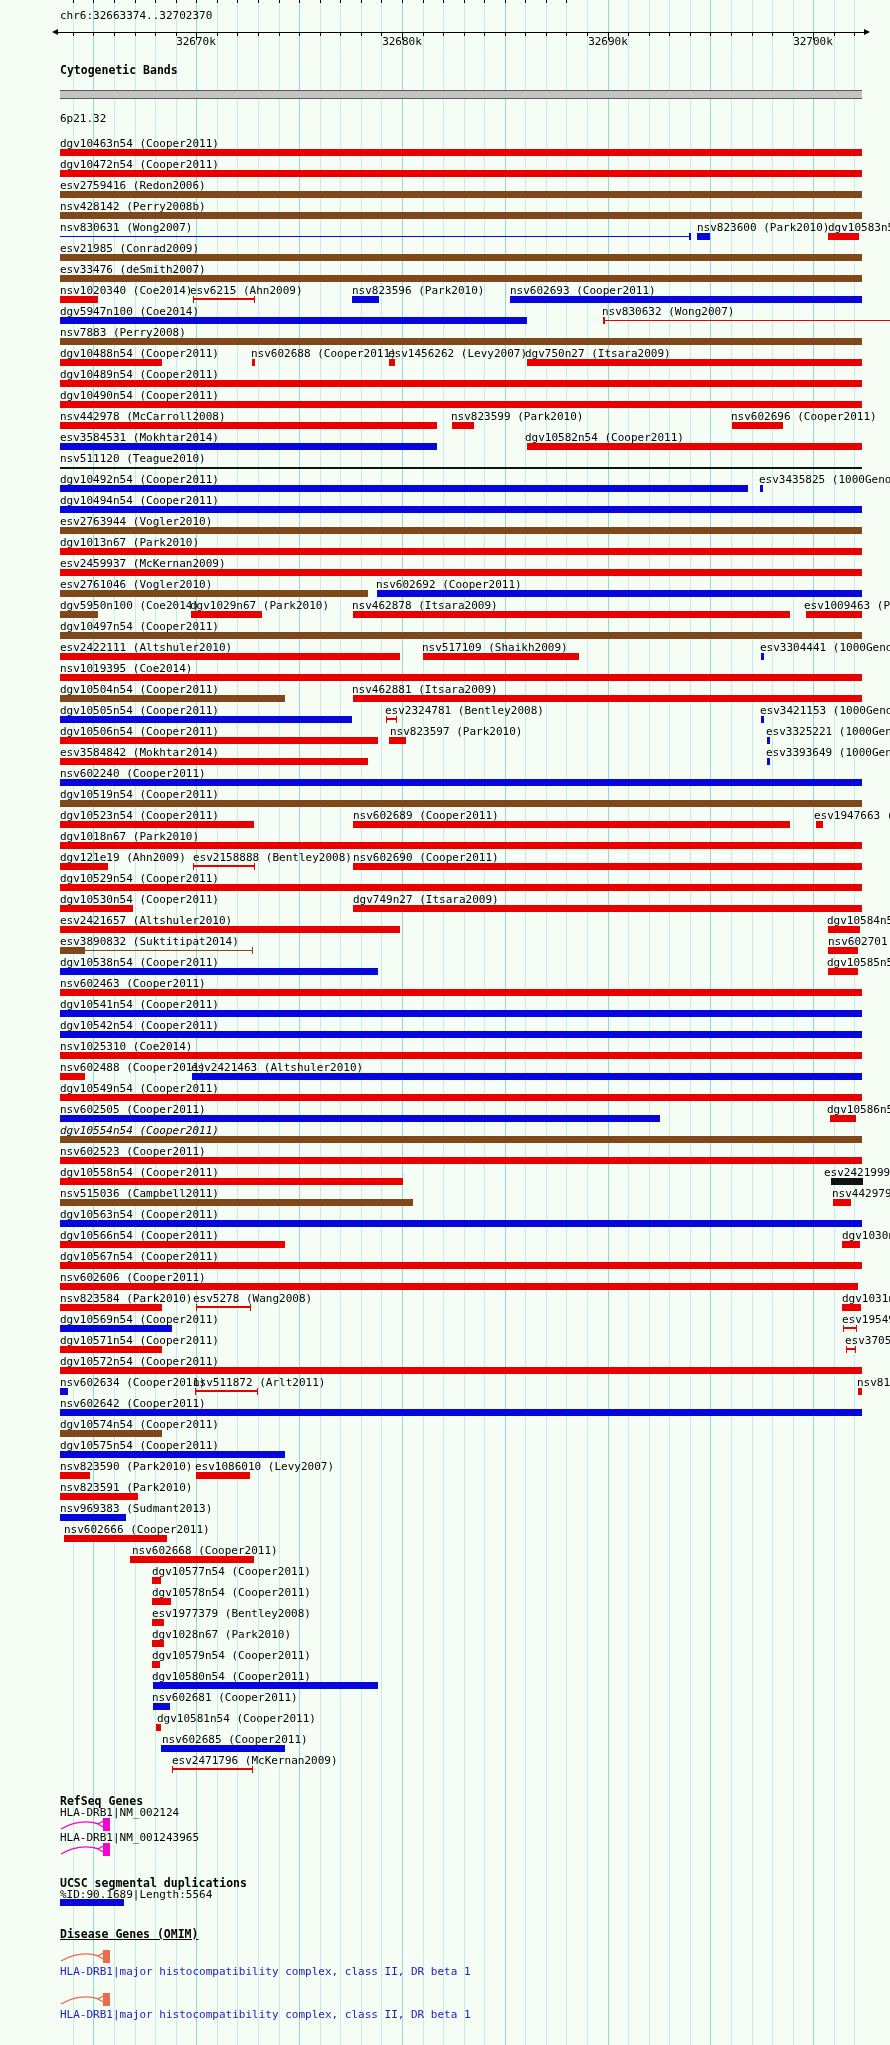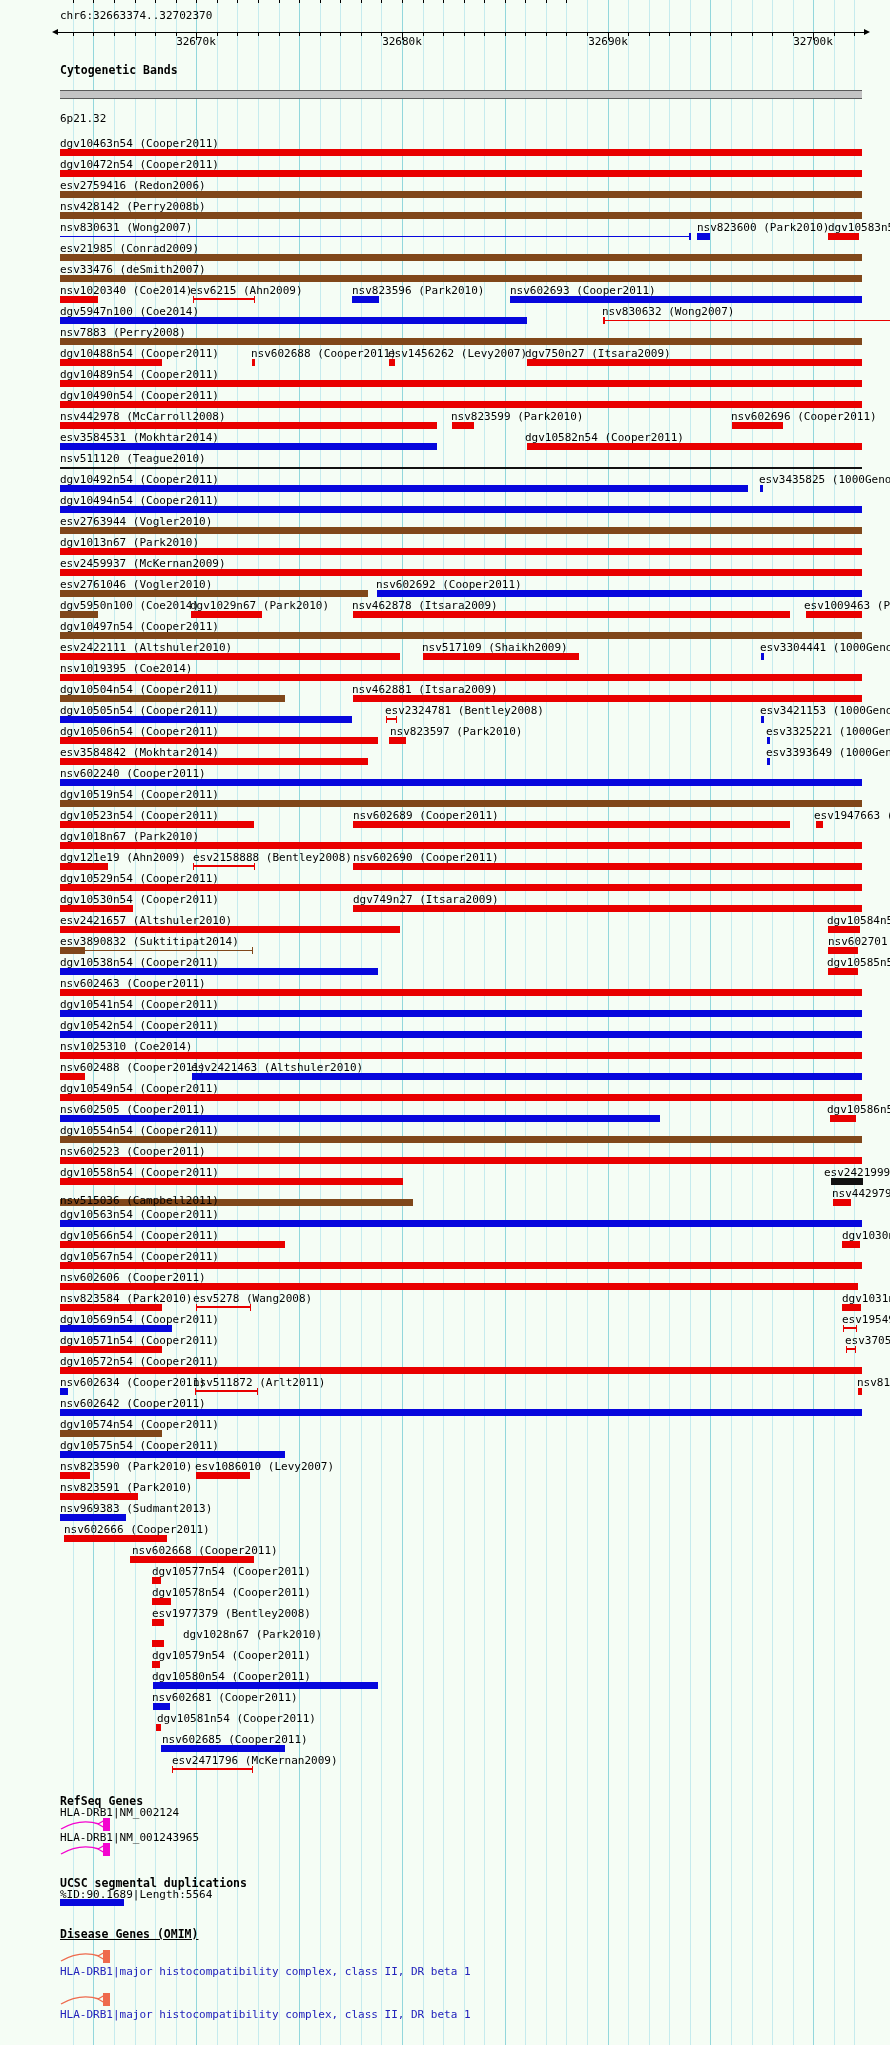--- a/index.html
+++ b/index.html
@@ -316,29 +316,29 @@
     <div class="lbl" style="left: 60px; top: 1062px;">nsv602488 (Cooper2011)</div>
     <div class="abs" style="left: 60px; top: 1073px; width: 25px; height: 7px; background: rgb(233, 0, 0);"></div>
     <div class="lbl" style="left: 191px; top: 1062px; text-align: right;">esv2421463 (Altshuler2010)</div>
     <div class="abs" style="left: 192px; top: 1073px; width: 670px; height: 7px; background: rgb(7, 7, 221);"></div>
     <div class="lbl" style="left: 60px; top: 1083px;">dgv10549n54 (Cooper2011)</div>
     <div class="abs" style="left: 60px; top: 1094px; width: 802px; height: 7px; background: rgb(233, 0, 0);"></div>
     <div class="lbl" style="left: 60px; top: 1104px;">nsv602505 (Cooper2011)</div>
     <div class="abs" style="left: 60px; top: 1115px; width: 600px; height: 7px; background: rgb(7, 7, 221);"></div>
     <div class="lbl" style="left: 827px; top: 1104px;">dgv10586n54</div>
     <div class="abs" style="left: 830px; top: 1115px; width: 26px; height: 7px; background: rgb(233, 0, 0);"></div>
-    <div class="lbl" style="left: 60px; top: 1125px;">dgv10554n54 (Cooper2011)</div>
+    <div class="lbl" style="left: 60px; top: 1125px; font-style: italic;">dgv10554n54 (Cooper2011)</div>
     <div class="abs" style="left: 60px; top: 1136px; width: 802px; height: 7px; background: rgb(128, 71, 26);"></div>
     <div class="lbl" style="left: 60px; top: 1146px;">nsv602523 (Cooper2011)</div>
     <div class="abs" style="left: 60px; top: 1157px; width: 802px; height: 7px; background: rgb(233, 0, 0);"></div>
     <div class="lbl" style="left: 60px; top: 1167px;">dgv10558n54 (Cooper2011)</div>
     <div class="abs" style="left: 60px; top: 1178px; width: 343px; height: 7px; background: rgb(233, 0, 0);"></div>
     <div class="lbl" style="left: 824px; top: 1167px;">esv2421999</div>
     <div class="abs" style="left: 831px; top: 1178px; width: 32px; height: 7px; background: rgb(17, 17, 17);"></div>
-    <div class="lbl" style="left: 60px; top: 1188px; margin-top: 7px;">nsv515036 (Campbell2011)</div>
+    <div class="lbl" style="left: 60px; top: 1188px;">nsv515036 (Campbell2011)</div>
     <div class="abs" style="left: 60px; top: 1199px; width: 353px; height: 7px; background: rgb(128, 71, 26);"></div>
     <div class="lbl" style="left: 832px; top: 1188px;">nsv442979</div>
     <div class="abs" style="left: 833px; top: 1199px; width: 18px; height: 7px; background: rgb(233, 0, 0);"></div>
     <div class="lbl" style="left: 60px; top: 1209px;">dgv10563n54 (Cooper2011)</div>
     <div class="abs" style="left: 60px; top: 1220px; width: 802px; height: 7px; background: rgb(7, 7, 221);"></div>
     <div class="lbl" style="left: 60px; top: 1230px;">dgv10566n54 (Cooper2011)</div>
     <div class="abs" style="left: 60px; top: 1241px; width: 225px; height: 7px; background: rgb(233, 0, 0);"></div>
     <div class="lbl" style="left: 842px; top: 1230px;">dgv1030n</div>
     <div class="abs" style="left: 842px; top: 1241px; width: 18px; height: 7px; background: rgb(233, 0, 0);"></div>
     <div class="lbl" style="left: 60px; top: 1251px;">dgv10567n54 (Cooper2011)</div>
@@ -392,21 +392,21 @@
     <div class="lbl" style="left: 64px; top: 1524px;">nsv602666 (Cooper2011)</div>
     <div class="abs" style="left: 64px; top: 1535px; width: 103px; height: 7px; background: rgb(233, 0, 0);"></div>
     <div class="lbl" style="left: 132px; top: 1545px;">nsv602668 (Cooper2011)</div>
     <div class="abs" style="left: 130px; top: 1556px; width: 124px; height: 7px; background: rgb(233, 0, 0);"></div>
     <div class="lbl" style="left: 152px; top: 1566px;">dgv10577n54 (Cooper2011)</div>
     <div class="abs" style="left: 152px; top: 1577px; width: 9px; height: 7px; background: rgb(233, 0, 0);"></div>
     <div class="lbl" style="left: 152px; top: 1587px;">dgv10578n54 (Cooper2011)</div>
     <div class="abs" style="left: 152px; top: 1598px; width: 19px; height: 7px; background: rgb(233, 0, 0);"></div>
     <div class="lbl" style="left: 152px; top: 1608px;">esv1977379 (Bentley2008)</div>
     <div class="abs" style="left: 152px; top: 1619px; width: 12px; height: 7px; background: rgb(233, 0, 0);"></div>
-    <div class="lbl" style="left: 152px; top: 1629px; margin-left: 31px;">dgv1028n67 (Park2010)</div>
+    <div class="lbl" style="left: 152px; top: 1629px;">dgv1028n67 (Park2010)</div>
     <div class="abs" style="left: 152px; top: 1640px; width: 12px; height: 7px; background: rgb(233, 0, 0);"></div>
     <div class="lbl" style="left: 152px; top: 1650px;">dgv10579n54 (Cooper2011)</div>
     <div class="abs" style="left: 152px; top: 1661px; width: 8px; height: 7px; background: rgb(233, 0, 0);"></div>
     <div class="lbl" style="left: 152px; top: 1671px;">dgv10580n54 (Cooper2011)</div>
     <div class="abs" style="left: 153px; top: 1682px; width: 225px; height: 7px; background: rgb(7, 7, 221);"></div>
     <div class="lbl" style="left: 152px; top: 1692px;">nsv602681 (Cooper2011)</div>
     <div class="abs" style="left: 153px; top: 1703px; width: 17px; height: 7px; background: rgb(7, 7, 221);"></div>
     <div class="lbl" style="left: 157px; top: 1713px;">dgv10581n54 (Cooper2011)</div>
     <div class="abs" style="left: 156px; top: 1724px; width: 5px; height: 7px; background: rgb(233, 0, 0);"></div>
     <div class="lbl" style="left: 162px; top: 1734px;">nsv602685 (Cooper2011)</div>

